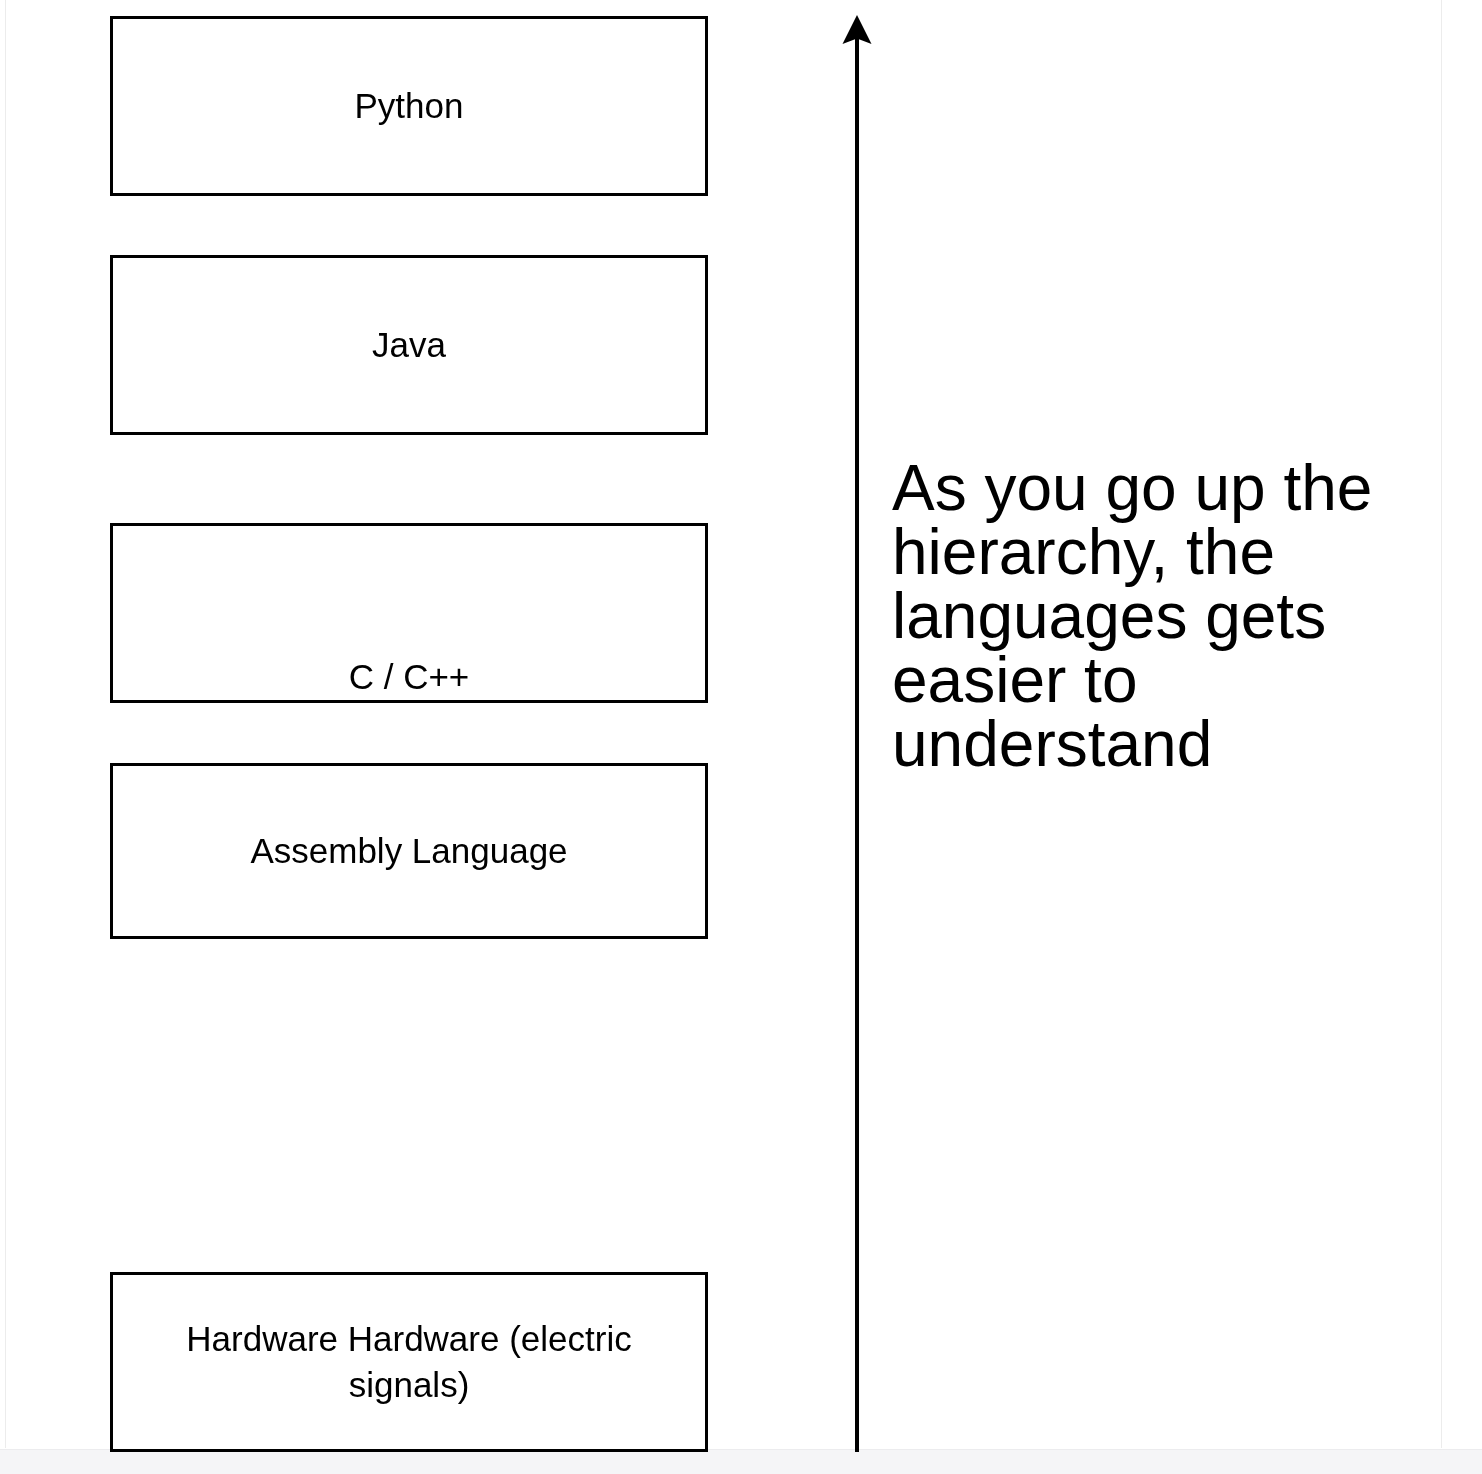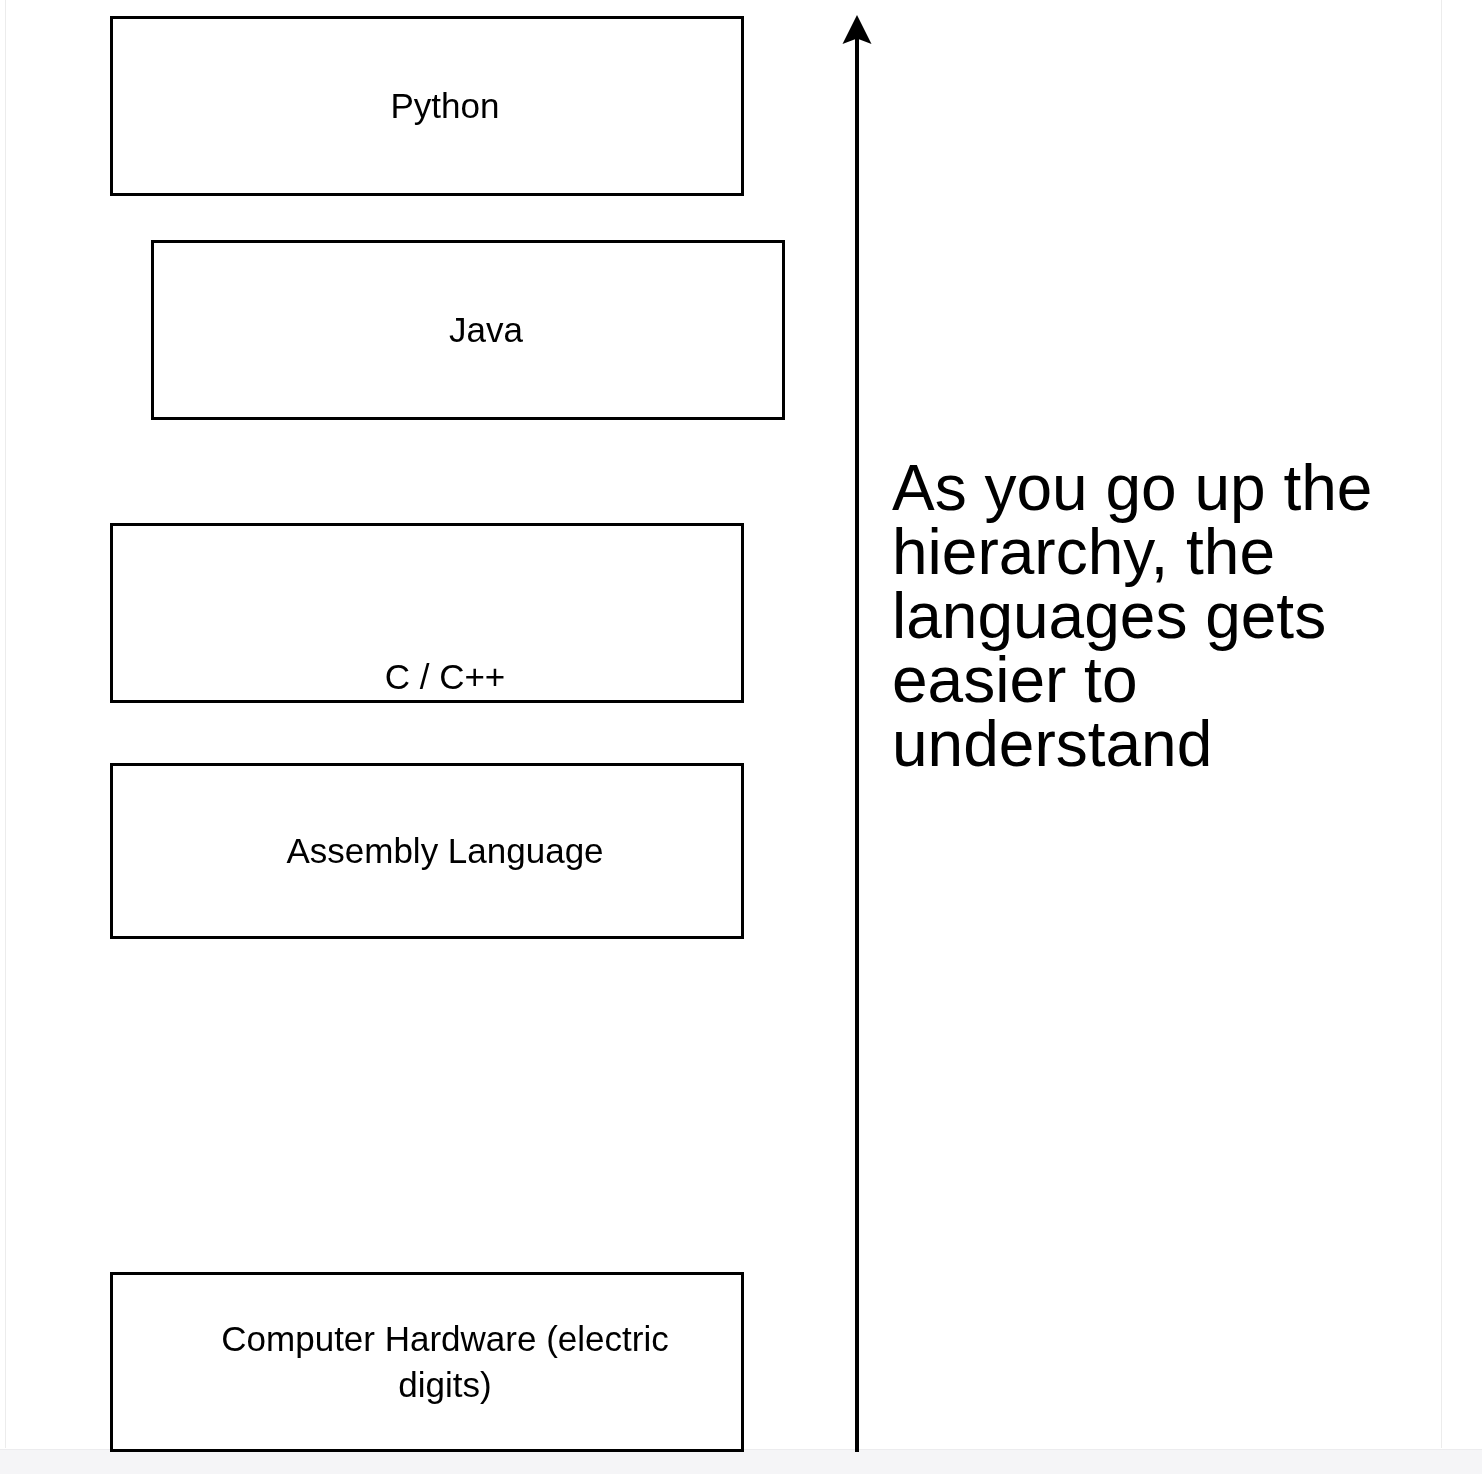--- a/index.html
+++ b/index.html
@@ -35,33 +35,32 @@
   
   .hbox {
     position: absolute;
     left: 110px;
     width: 592px;            
     border: 3px solid #000000;
     background: #ffffff;
     display: flex;
     align-items: center;
     justify-content: center;
-    padding-left: 36px;
   }
   .hbox .label {
     display: block;
     padding: 0 40px;
     max-width: 512px;
     text-align: center;
     font-size: 35px;
     line-height: 46px;
     color: #000000;
   }
   .hbox-1 { top: 16px;   height: 174px; }
-  .hbox-2 { top: 240px;  height: 174px; margin-left: 41px; }
+  .hbox-2 { top: 255px;  height: 174px; }
   .hbox-3 { top: 523px;  height: 174px; align-items: flex-end; }
   .hbox-4 { top: 763px;  height: 170px; }
   .hbox-5 { top: 1002px; height: 174px; }
   .hbox-6 { top: 1272px; height: 174px; }
   
   .arrow-svg {
     position: absolute;
     left: 0;
     top: 0;
     width: 1482px;
@@ -99,21 +98,21 @@
   <div class="hbox hbox-3">
     <span class="label">C / C++</span>
   </div>
 
   <div class="hbox hbox-4">
     <span class="label">Assembly Language</span>
   </div>
 
 
   <div class="hbox hbox-6">
-    <span class="label">Computer Hardware (electric digits)</span>
+    <span class="label">Hardware Hardware (electric signals)</span>
   </div>
 
   <svg class="arrow-svg" viewBox="0 0 1482 1474" xmlns="http://www.w3.org/2000/svg" aria-hidden="true">
     <rect x="855" y="38" width="4" height="1414" fill="#000000"></rect>
     <path d="M 857 15 L 871.5 44 L 857 38.5 L 842.5 44 Z" fill="#000000"></path>
   </svg>
 
   <div class="annotation">As you go up the hierarchy, the languages gets easier to understand</div>
 
 </div>

